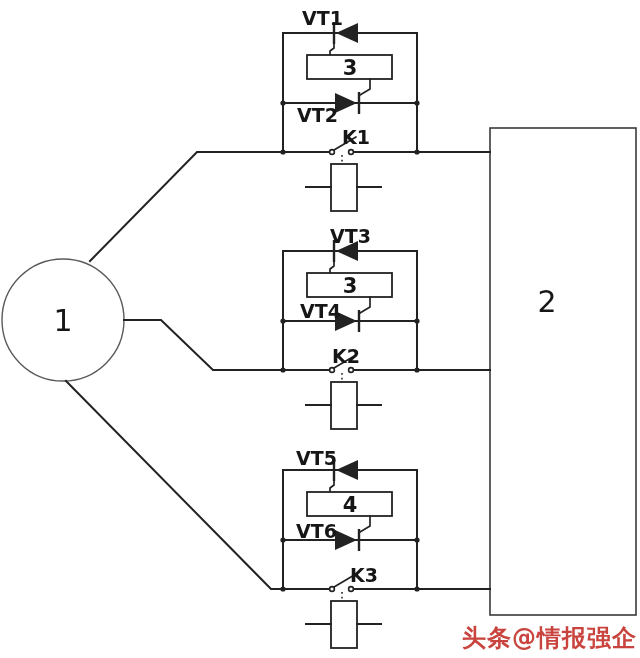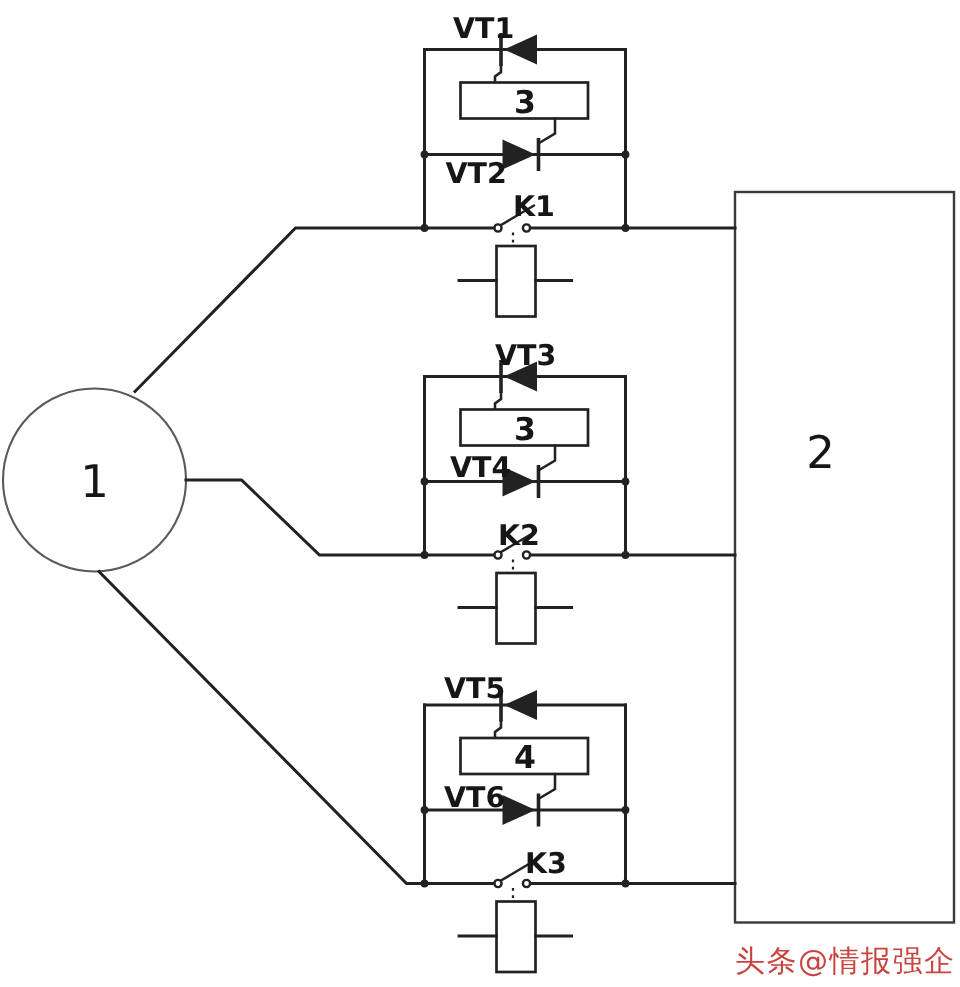--- a/index.html
+++ b/index.html
@@ -12,21 +12,21 @@
   .thin{stroke:var(--outline,#555);stroke-width:1.4;fill:none;}
   .boxline{stroke:var(--wire,#222);stroke-width:1.8;fill:#fff;}
   .bigbox{stroke:#3a3a3a;stroke-width:1.6;fill:#fff;}
   .tri{fill:var(--wire,#222);stroke:none;}
   .dot{fill:var(--wire,#222);stroke:none;}
   .contact{fill:#fff;stroke:var(--wire,#222);stroke-width:1.6;}
   .dashed{stroke:var(--wire,#222);stroke-width:1.5;fill:none;stroke-dasharray:1.8 3;}
   .lbl{font-family:"DejaVu Sans","Liberation Sans",sans-serif;font-weight:700;font-size:19px;fill:#161616;}
   .numsmall{font-family:"DejaVu Sans","Liberation Sans",sans-serif;font-weight:700;font-size:21px;fill:#161616;text-anchor:middle;}
   .numbig{font-family:"DejaVu Sans","Liberation Sans",sans-serif;font-weight:400;font-size:30px;fill:#161616;text-anchor:middle;}
-  .watermark{position:absolute;right:3px;bottom:4px;font-size:20px;font-weight:400;letter-spacing:1px;
+  .watermark{position:absolute;right:3px;bottom:4px;font-size:24px;font-weight:700;letter-spacing:1px;
              color:var(--watermark,#c84a44);text-shadow:1px 1px 1px rgba(255,255,255,.75);}
 </style>
 </head>
 <body>
 
 <div class="stage">
 <svg width="640" height="658" viewBox="0 0 640 658">
 
   <circle cx="63" cy="320" r="61" class="thin"></circle>
   <text x="63" y="331" class="numbig">1</text>

